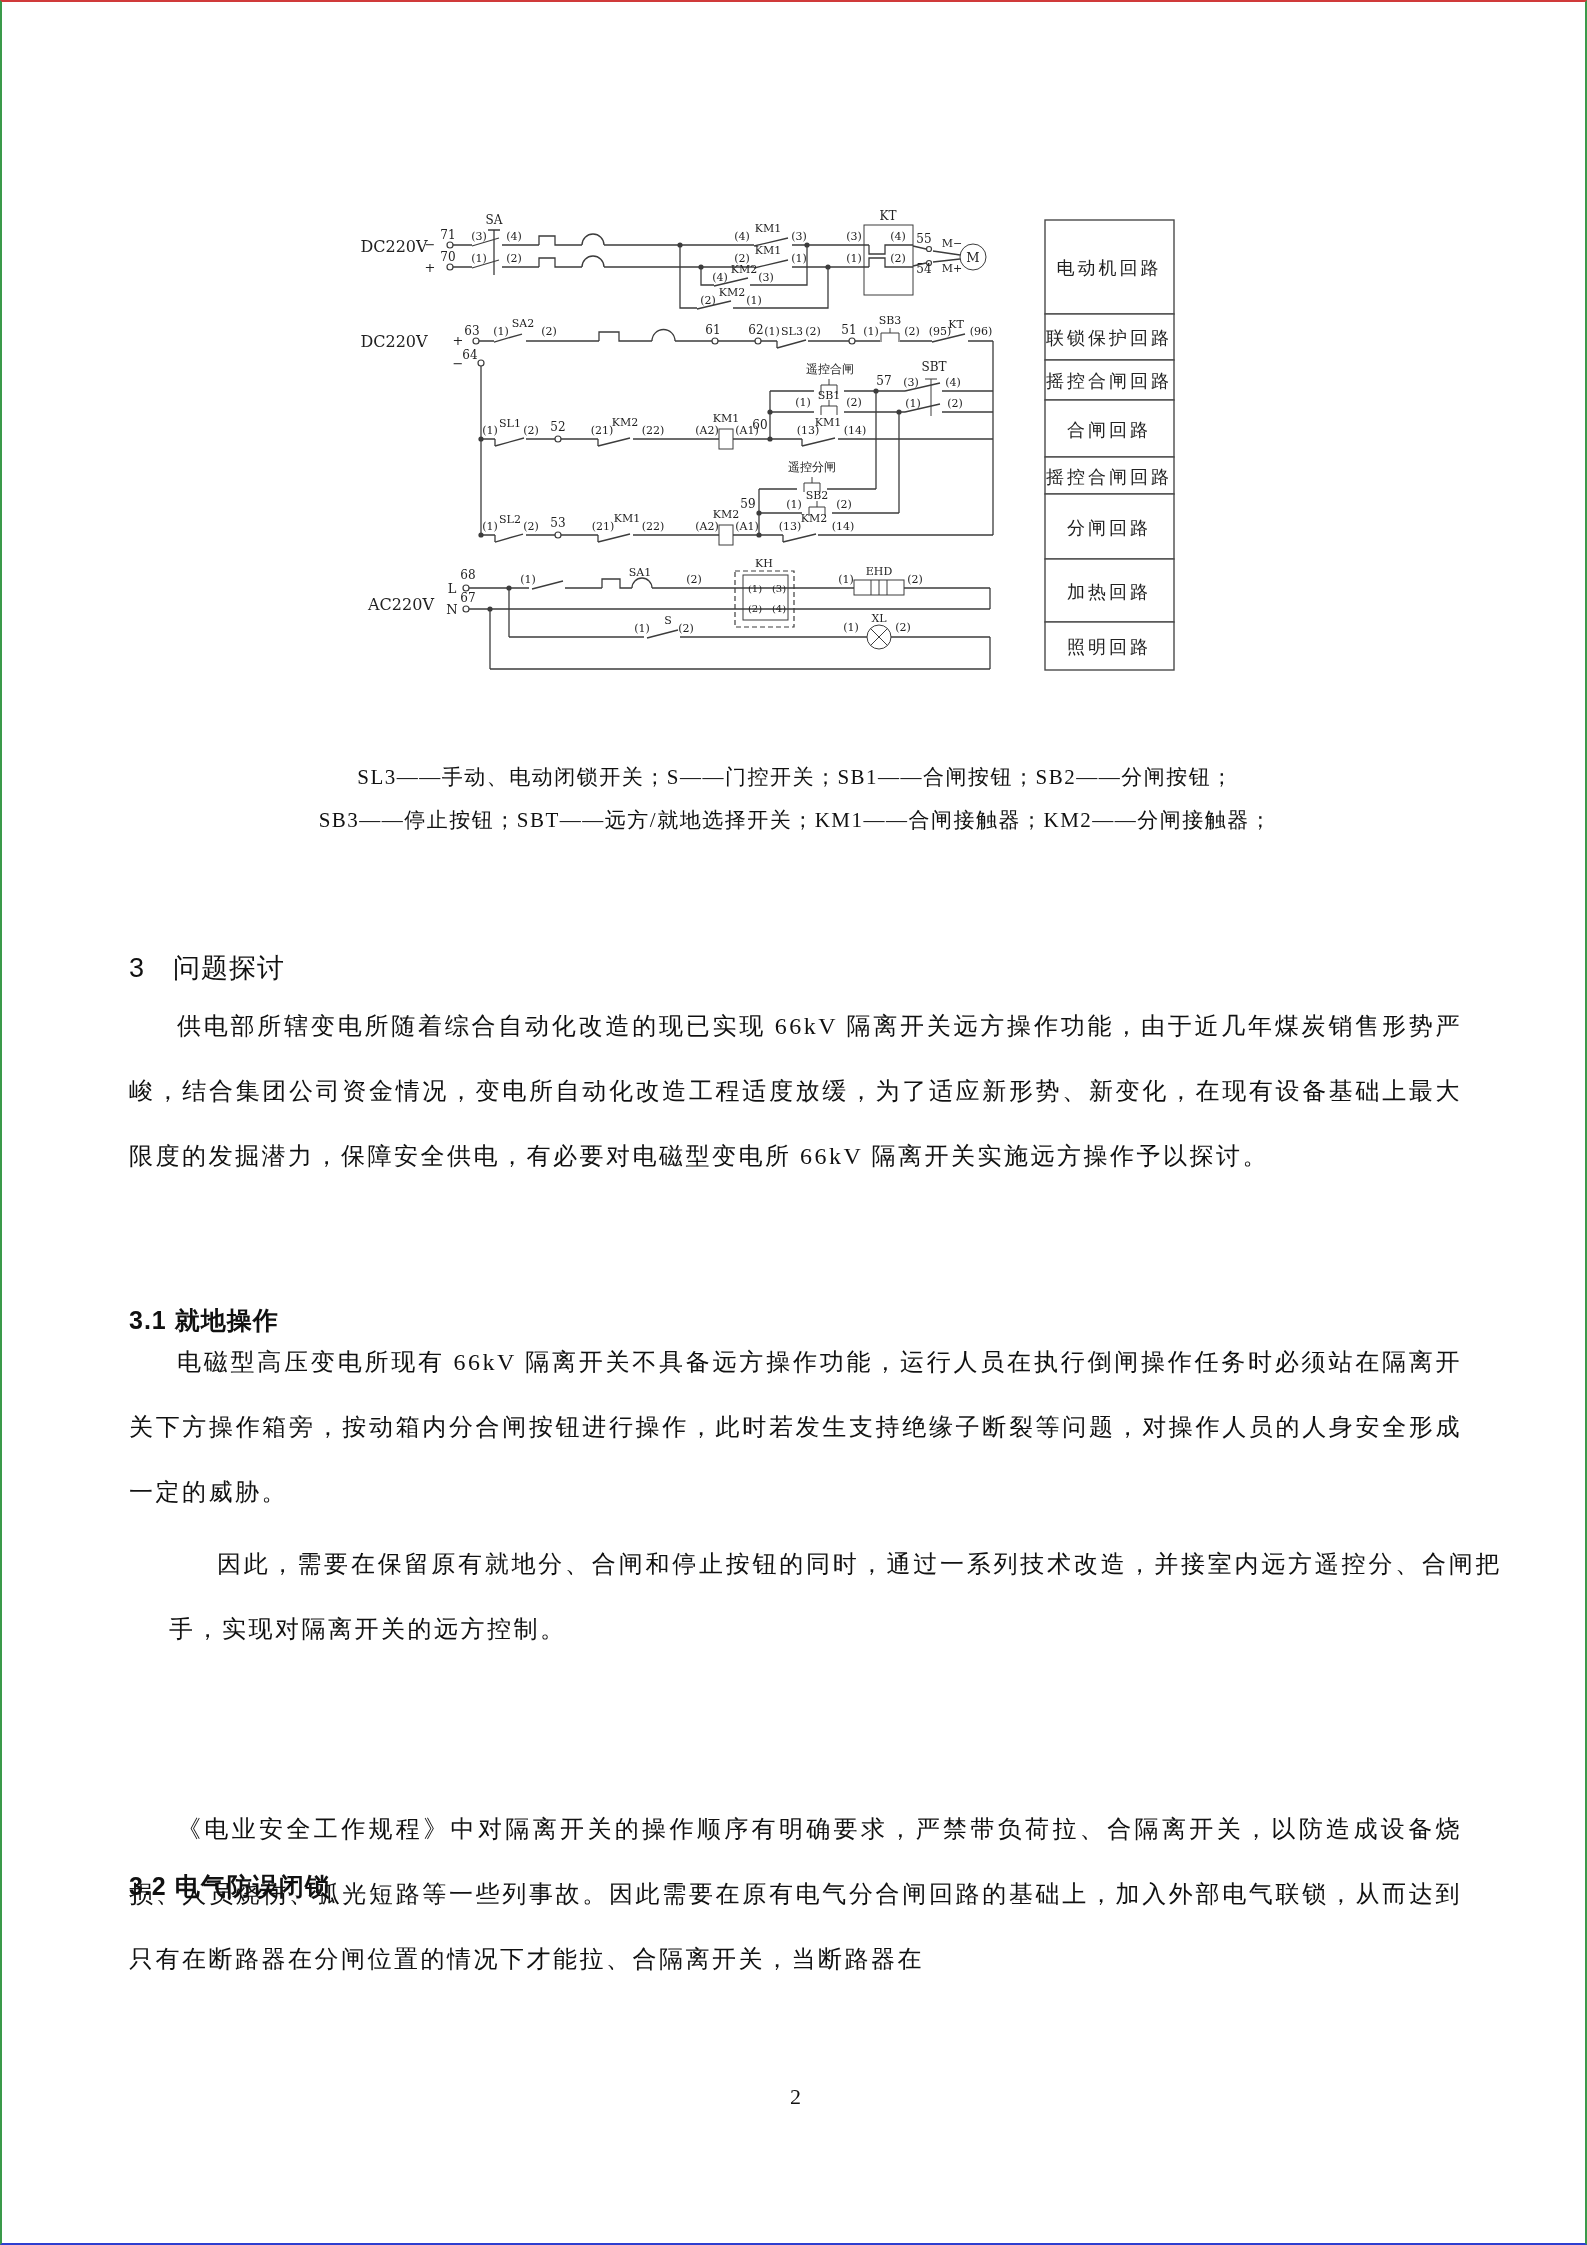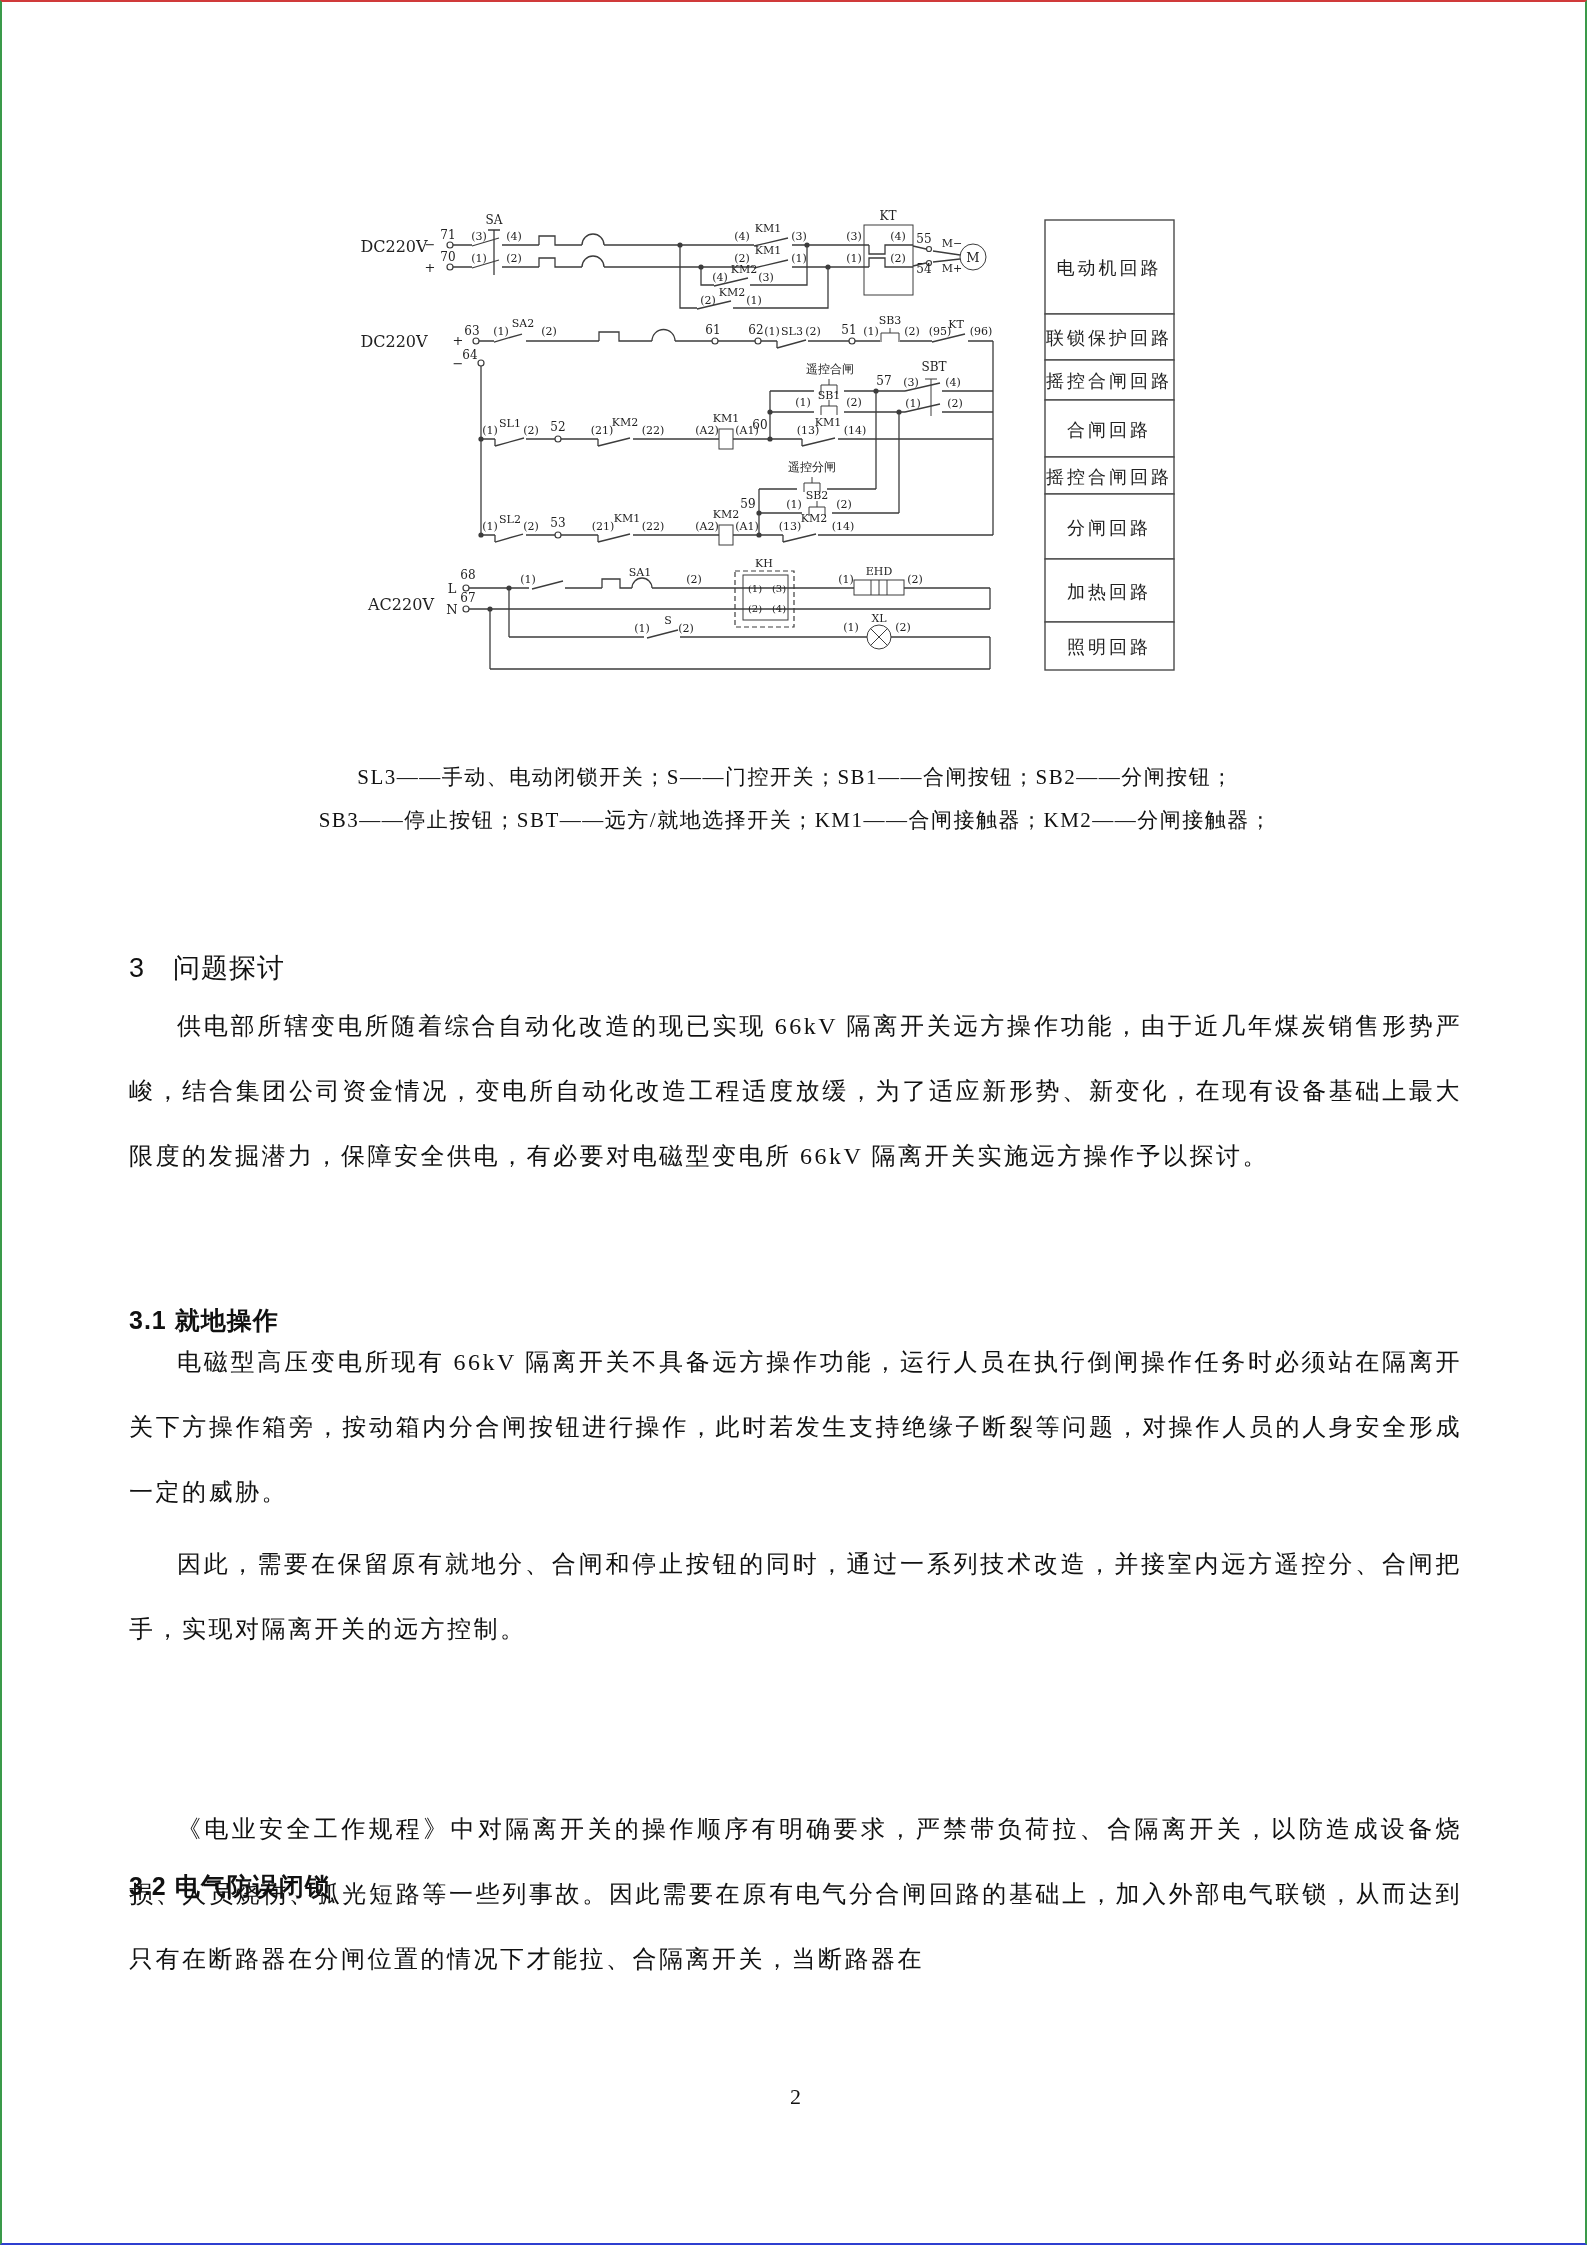--- a/index.html
+++ b/index.html
@@ -284,20 +284,20 @@
   <div class="legend">
     <div>SL3——手动、电动闭锁开关；S——门控开关；SB1——合闸按钮；SB2——分闸按钮；</div>
     <div>SB3——停止按钮；SBT——远方/就地选择开关；KM1——合闸接触器；KM2——分闸接触器；</div>
   </div>
 
   <div class="h-main">3　问题探讨</div>
   <p class="para" style="top:992px;">供电部所辖变电所随着综合自动化改造的现已实现 66kV 隔离开关远方操作功能，由于近几年煤炭销售形势严峻，结合集团公司资金情况，变电所自动化改造工程适度放缓，为了适应新形势、新变化，在现有设备基础上最大限度的发掘潜力，保障安全供电，有必要对电磁型变电所 66kV 隔离开关实施远方操作予以探讨。</p>
 
   <div class="h-sub" style="top:1270px;">3.1 就地操作</div>
   <p class="para" style="top:1328px;">电磁型高压变电所现有 66kV 隔离开关不具备远方操作功能，运行人员在执行倒闸操作任务时必须站在隔离开关下方操作箱旁，按动箱内分合闸按钮进行操作，此时若发生支持绝缘子断裂等问题，对操作人员的人身安全形成一定的威胁。</p>
-  <p class="para" style="top:1530px;">因此，需要在保留原有就地分、合闸和停止按钮的同时，通过一系列技术改造，并接室内远方遥控分、合闸把手，实现对隔离开关的远方控制。</p>
+  <p class="para" style="top:1530px;margin-left:40px;">因此，需要在保留原有就地分、合闸和停止按钮的同时，通过一系列技术改造，并接室内远方遥控分、合闸把手，实现对隔离开关的远方控制。</p>
 
   <div class="h-sub" style="top:1836px;">3.2 电气防误闭锁</div>
   <p class="para" style="top:1795px;">《电业安全工作规程》中对隔离开关的操作顺序有明确要求，严禁带负荷拉、合隔离开关，以防造成设备烧损、人员烧伤、弧光短路等一些列事故。因此需要在原有电气分合闸回路的基础上，加入外部电气联锁，从而达到只有在断路器在分闸位置的情况下才能拉、合隔离开关，当断路器在</p>
 
   <div class="pageno">2</div>
 
 </div>
 
 </body></html>

